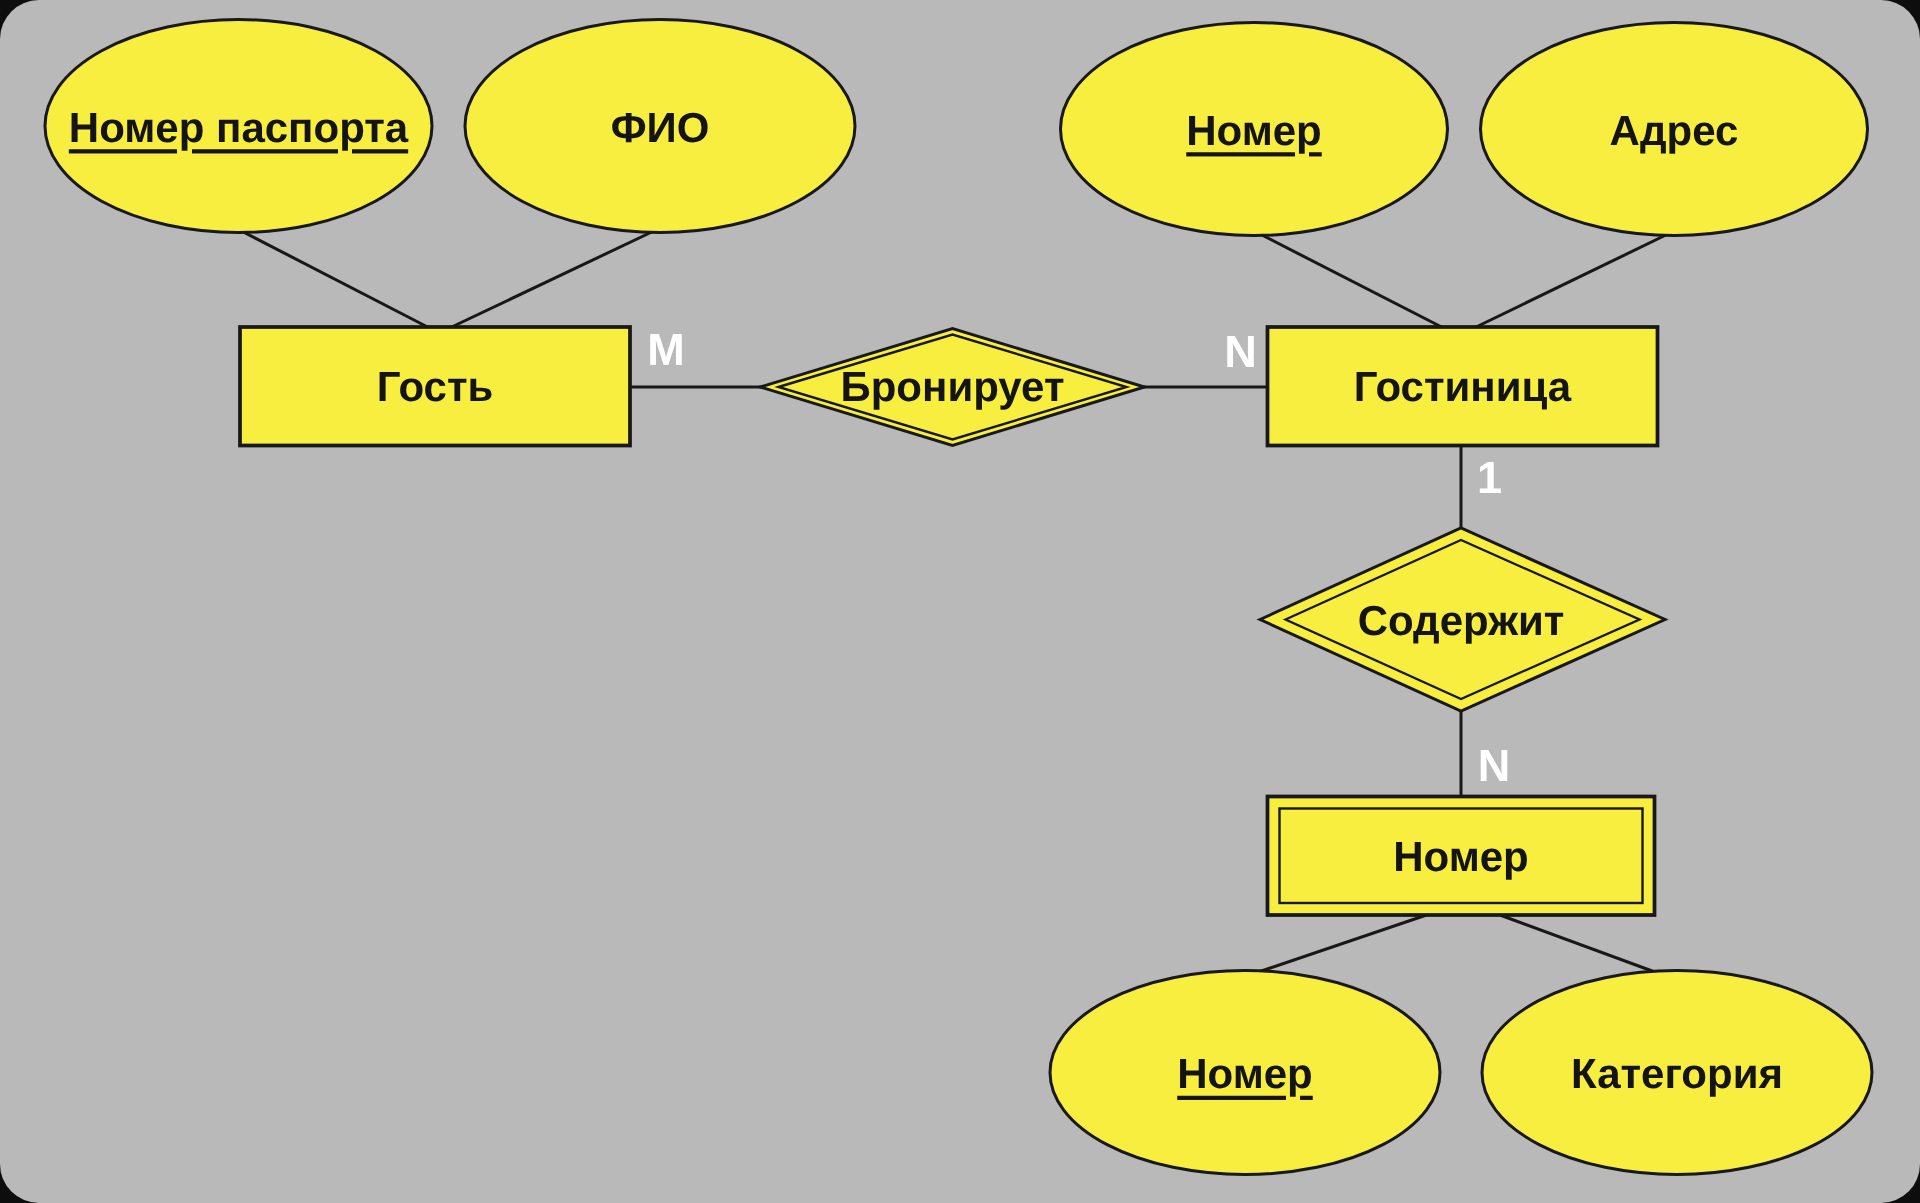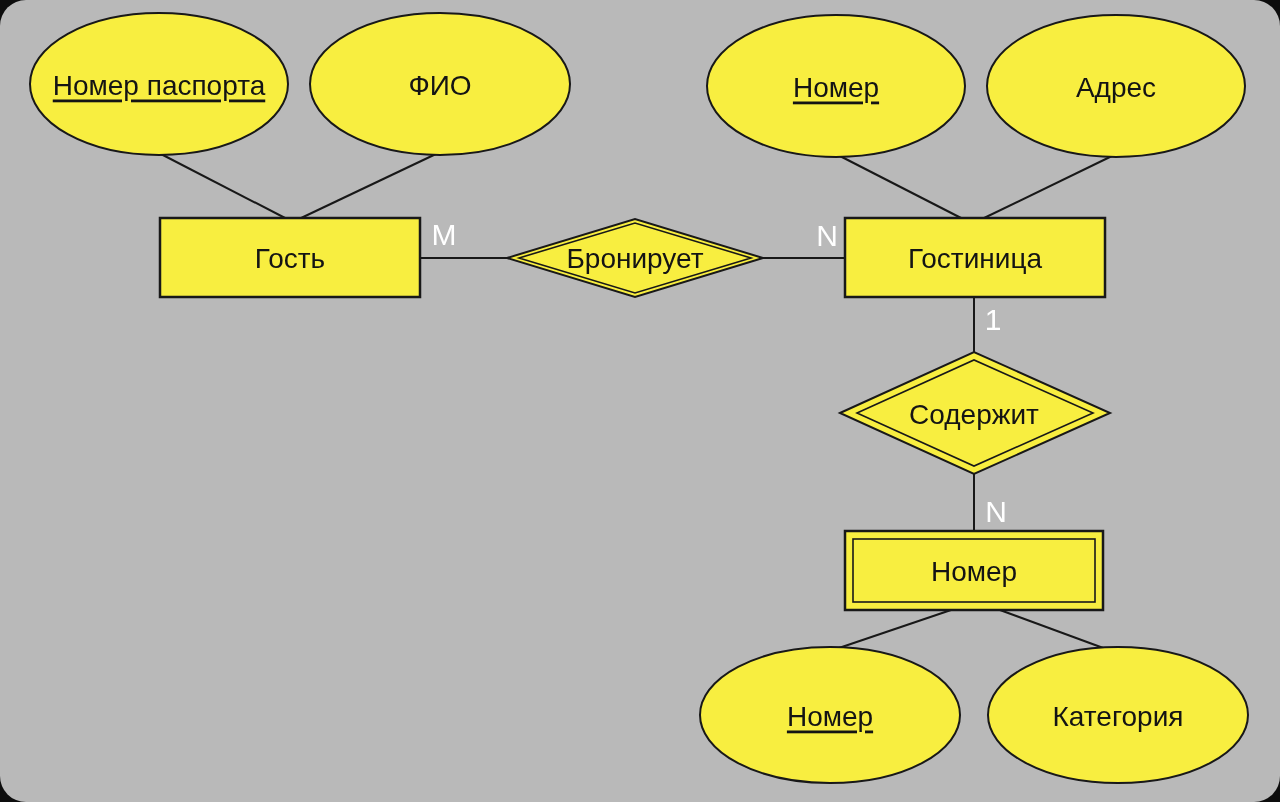--- a/index.html
+++ b/index.html
@@ -8,20 +8,21 @@
     background: #0d0d0d;
     width: 1280px;
     height: 802px;
     overflow: hidden;
     font-family: "Liberation Sans", sans-serif;
   }
   .stage {
     position: relative;
     width: 1220px;
     height: 802px;
+    font-weight: bold;
   }
   svg { display: block; }
   .bg       { fill: #B9B9B9; }
   .node     { fill: #F8EE40; stroke: #181818; stroke-width: 2.5; }
   .node-thin{ fill: #F8EE40; stroke: #181818; stroke-width: 2; }
   .inner    { fill: none;    stroke: #181818; stroke-width: 1.6; }
   .edge     { stroke: #181818; stroke-width: 2; }
   .lbl {
     fill: #141414;
     font-family: "Liberation Sans", sans-serif;

